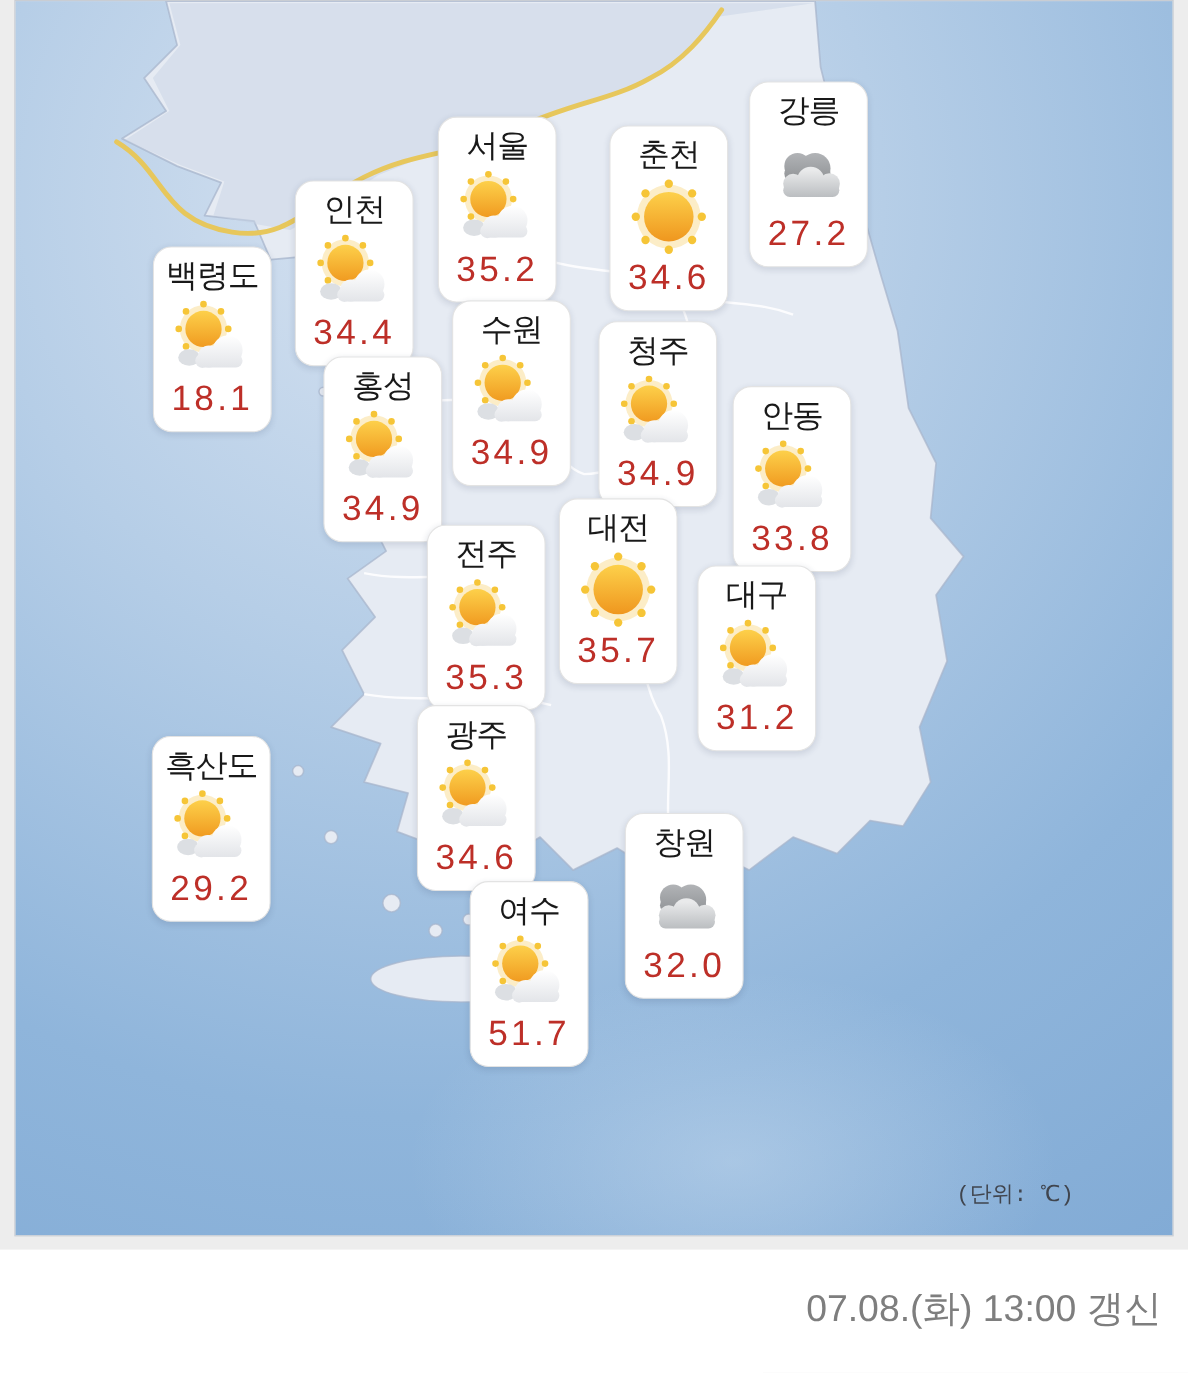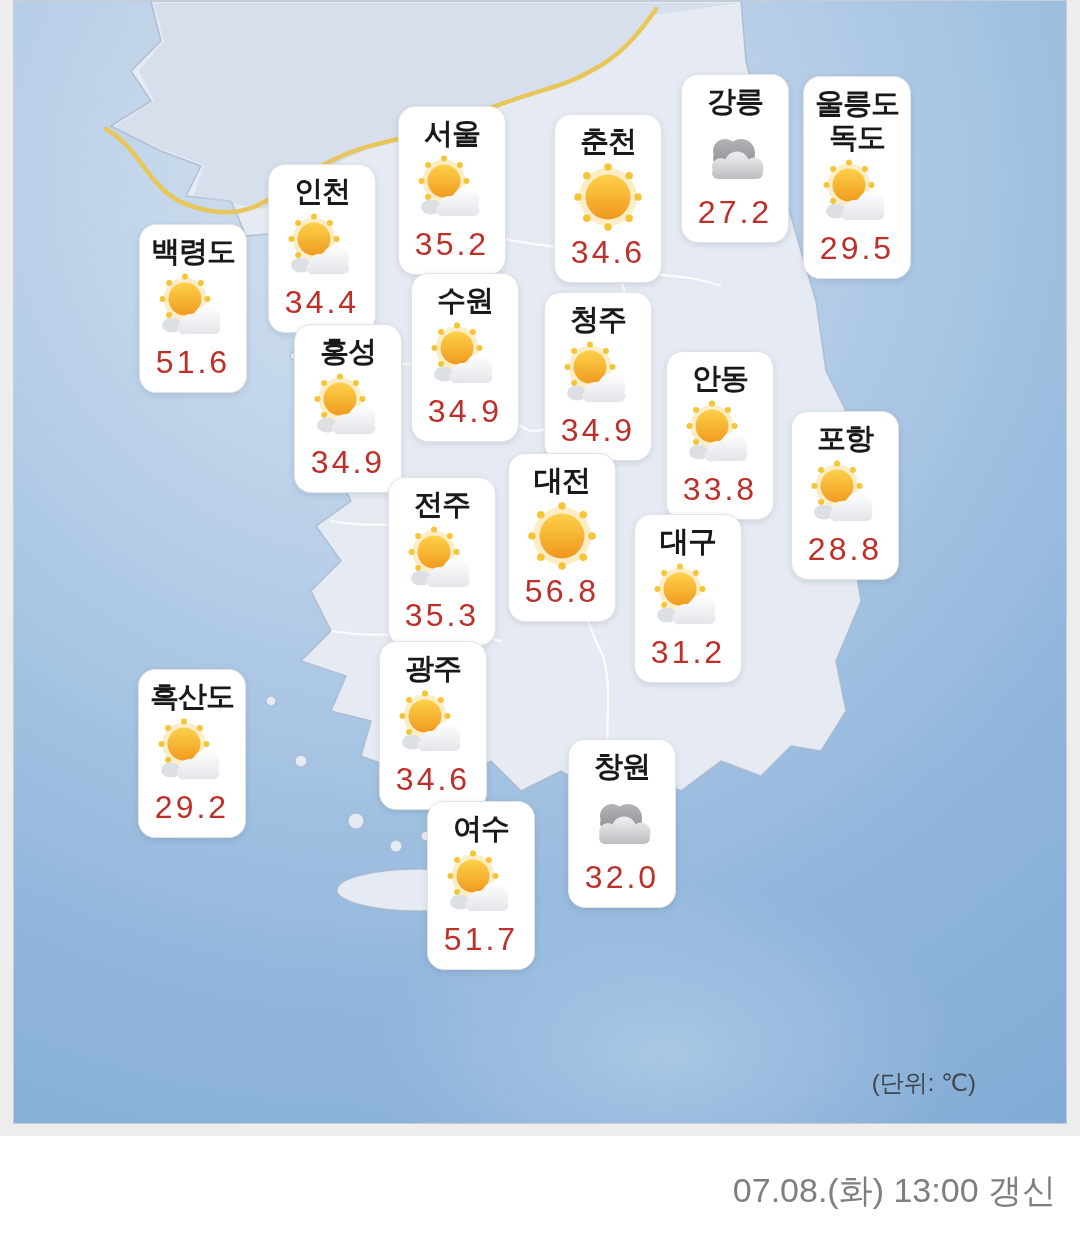--- a/index.html
+++ b/index.html
@@ -10,26 +10,26 @@
     border:1px solid #c9cdd3;box-sizing:border-box;overflow:hidden;
     background:
       radial-gradient(40% 22% at 62% 94%, rgba(205,223,241,.45), rgba(205,223,241,0) 70%),
       radial-gradient(130% 120% at 36% 16%, #d8e3f1 0%, #b6cee7 30%, #8fb5db 62%, #7aa5d2 100%);}
   .map-svg{position:absolute;left:0;top:0;width:1054px;height:1124px;display:block;}
 
   
   .card{position:absolute;width:108px;background:#fff;border:1px solid #e3e3e3;
     border-radius:17px;box-shadow:0 2px 6px rgba(40,60,90,.14);
     text-align:center;padding:9px 2px 11px;box-sizing:border-box;}
-  .city{font-size:29px;line-height:34px;color:#191919;font-weight:700;letter-spacing:-1px;}
+  .city{font-size:29px;line-height:34px;color:#191919;font-weight:400;letter-spacing:-1px;}
   .wicon{width:72px;height:72px;display:block;margin:3px auto 1px;}
   .temp{font-size:32px;line-height:37px;font-weight:500;letter-spacing:3px;color:#bd2f28;}
 
   
-  .unit{position:absolute;right:90px;bottom:24px;font-size:24px;color:#40454e;letter-spacing:0px;}
+  .unit{position:absolute;right:90px;bottom:24px;font-size:20px;color:#40454e;letter-spacing:0px;font-family:Liberation Mono, monospace;}
   .footer{position:absolute;left:0;top:1136px;width:1080px;height:112px;background:#ffffff;}
   .footer .updated{position:absolute;right:24px;top:0;line-height:108px;
     font-size:34px;color:#7e7e7e;letter-spacing:0px;margin-left:48px;}
   .defs-hidden{position:absolute;width:0;height:0;overflow:hidden;}
 </style>
 </head>
 <body>
 
 <svg class="defs-hidden" aria-hidden="true">
   <defs>
@@ -140,28 +140,20 @@
   </svg>
 
   <div class="card" style="left:667px;top:73px">
     <div class="city">강릉</div>
     <svg class="wicon" viewBox="0 0 72 72">
         <use href="#ic-cloudy"></use>
       </svg>
     <div class="temp">27.2</div>
   </div>
 
-  <div class="card" style="left:789px;top:75px">
-    <div class="city">울릉도</div>
-    <div class="city">독도</div>
-    <svg class="wicon" viewBox="0 0 72 72">
-        <use href="#ic-partly"></use>
-      </svg>
-    <div class="temp">29.5</div>
-  </div>
 
   <div class="card" style="left:384px;top:105px">
     <div class="city">서울</div>
     <svg class="wicon" viewBox="0 0 72 72">
         <use href="#ic-partly"></use>
       </svg>
     <div class="temp">35.2</div>
   </div>
 
   <div class="card" style="left:540px;top:113px">
@@ -178,21 +170,21 @@
         <use href="#ic-partly"></use>
       </svg>
     <div class="temp">34.4</div>
   </div>
 
   <div class="card" style="left:125px;top:223px">
     <div class="city">백령도</div>
     <svg class="wicon" viewBox="0 0 72 72">
         <use href="#ic-partly"></use>
       </svg>
-    <div class="temp">51.6</div>
+    <div class="temp">18.1</div>
   </div>
 
   <div class="card" style="left:397px;top:272px">
     <div class="city">수원</div>
     <svg class="wicon" viewBox="0 0 72 72">
         <use href="#ic-partly"></use>
       </svg>
     <div class="temp">34.9</div>
   </div>
 
@@ -213,34 +205,27 @@
   </div>
 
   <div class="card" style="left:652px;top:350px">
     <div class="city">안동</div>
     <svg class="wicon" viewBox="0 0 72 72">
         <use href="#ic-partly"></use>
       </svg>
     <div class="temp">33.8</div>
   </div>
 
-  <div class="card" style="left:777px;top:410px">
-    <div class="city">포항</div>
-    <svg class="wicon" viewBox="0 0 72 72">
-        <use href="#ic-partly"></use>
-      </svg>
-    <div class="temp">28.8</div>
-  </div>
 
   <div class="card" style="left:494px;top:452px">
     <div class="city">대전</div>
     <svg class="wicon" viewBox="0 0 72 72">
         <use href="#ic-sunny"></use>
       </svg>
-    <div class="temp">56.8</div>
+    <div class="temp">35.7</div>
   </div>
 
   <div class="card" style="left:374px;top:476px">
     <div class="city">전주</div>
     <svg class="wicon" viewBox="0 0 72 72">
         <use href="#ic-partly"></use>
       </svg>
     <div class="temp">35.3</div>
   </div>
 

